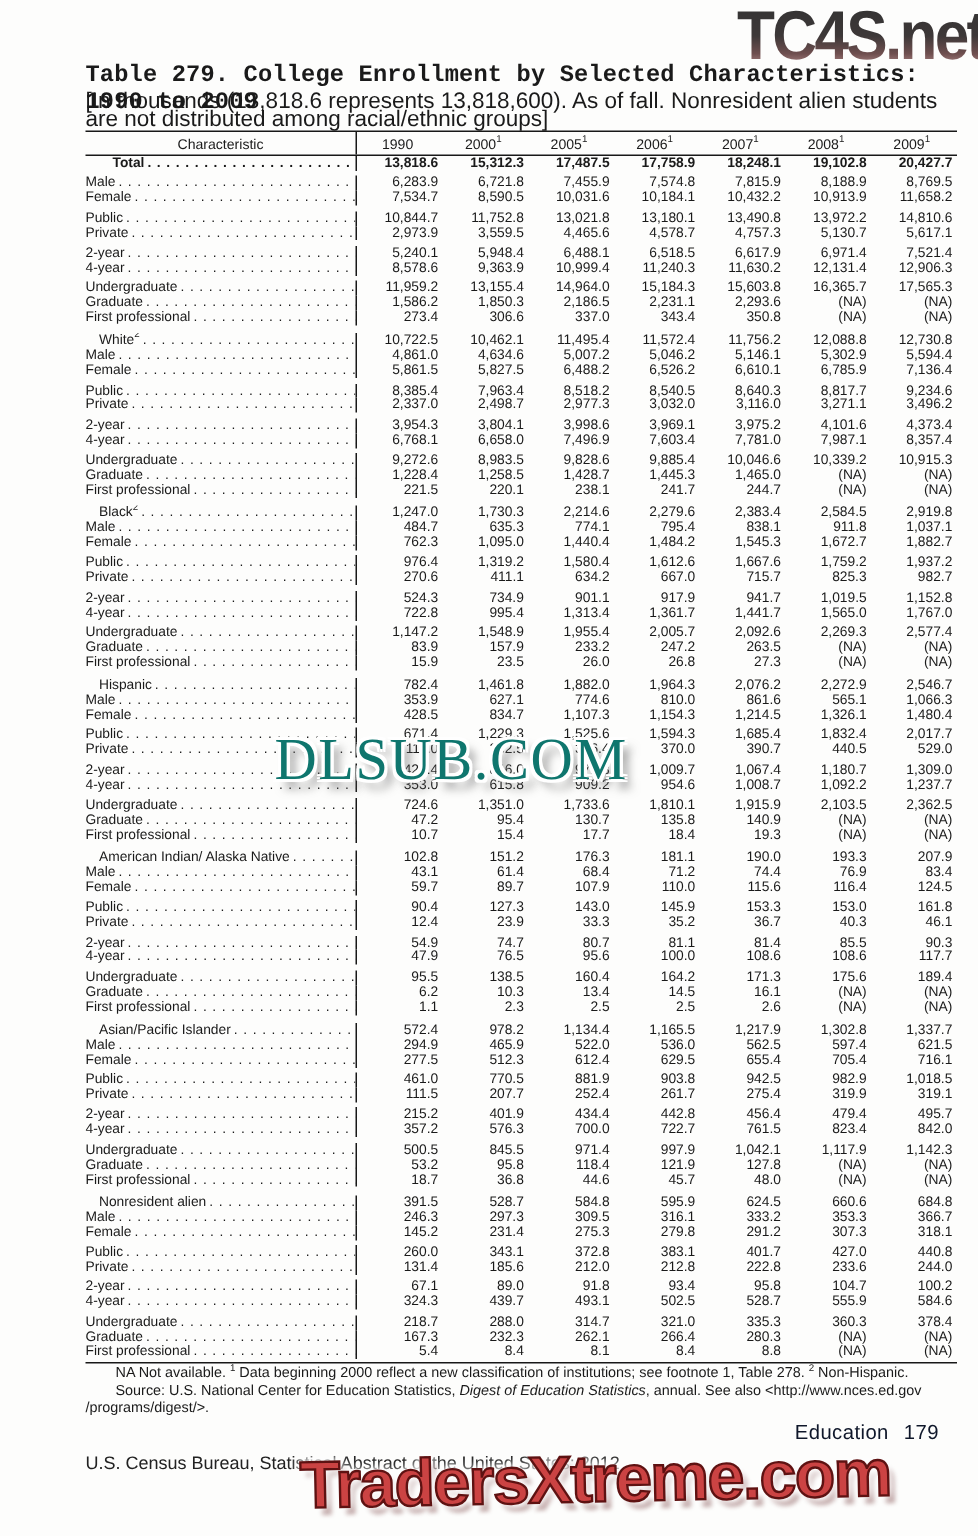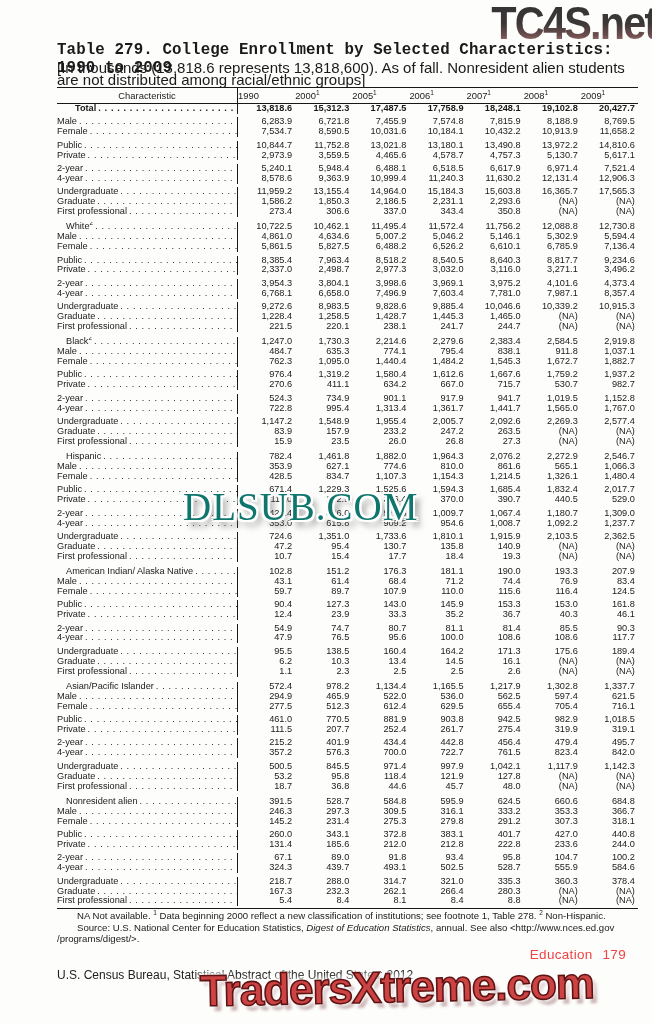--- a/index.html
+++ b/index.html
@@ -24,21 +24,21 @@
   .tablewrap{position:absolute;left:57px;top:87px;width:581px;z-index:1;}
   .thead{
     display:flex;height:17px;align-items:center;
     border-top:1px solid #181818;border-bottom:1.8px solid #181818;
     font-size:9.4px;
   }
   .th-label{
     width:181px;align-self:stretch;display:flex;align-items:center;justify-content:center;
     border-right:1px solid #181818;
   }
-  .th-num{width:57.14px;text-align:left;padding-right:3px;}
+  .th-num{width:57.14px;text-align:center;padding-right:3px;}
 
   .tbody{border-bottom:1.8px solid #181818;padding-bottom:2px;}
   .tr{display:flex;height:9.9px;line-height:9.9px;font-size:9.2px;align-items:baseline;}
   .tr.bold{font-weight:bold;}
   .tr.gap-g{margin-top:3.5px;}
   .tr.gap-s{margin-top:5.5px;}
   .td-label{
     width:181px;align-self:stretch;display:flex;align-items:baseline;
     border-right:1px solid #181818;overflow:hidden;
   }
@@ -50,21 +50,21 @@
 
   .footnotes{
     position:absolute;left:57px;top:910px;width:582px;
     font-size:9.6px;line-height:11.6px;z-index:2;
   }
   .footnotes .fl{display:block;}
   .footnotes .indent{padding-left:20px;}
 
   .edu-pageno{
     position:absolute;right:26px;top:947px;font-size:13.5px;letter-spacing:.3px;
-    color:#ef4444;z-index:2;
+    color:#0f172a;z-index:2;
   }
   .edu-pageno .num{margin-left:10px;}
   .census-line{
     position:absolute;left:57px;top:968px;font-size:12px;color:#222;z-index:2;
   }
 
   
   .wm-top{
     position:absolute;top:0px;right:-4px;z-index:6;
     font-size:46px;font-weight:bold;letter-spacing:-2px;line-height:46px;
@@ -431,21 +431,21 @@
       <div class="tr">
         <div class="td-label">
           <span class="lbl">Private</span>
           <span class="dots">. . . . . . . . . . . . . . . . . . . . . . . . . . . . . . . . . . . . . . . . . . . . . . . . . . . . . . . . . . . . </span>
         </div>
         <div class="td-num">270.6</div>
         <div class="td-num">411.1</div>
         <div class="td-num">634.2</div>
         <div class="td-num">667.0</div>
         <div class="td-num">715.7</div>
-        <div class="td-num">530.7</div>
+        <div class="td-num">825.3</div>
         <div class="td-num">982.7</div>
       </div>
       <div class="tr gap-g">
         <div class="td-label">
           <span class="lbl">2-year</span>
           <span class="dots">. . . . . . . . . . . . . . . . . . . . . . . . . . . . . . . . . . . . . . . . . . . . . . . . . . . . . . . . . . . . </span>
         </div>
         <div class="td-num">524.3</div>
         <div class="td-num">734.9</div>
         <div class="td-num">901.1</div>

